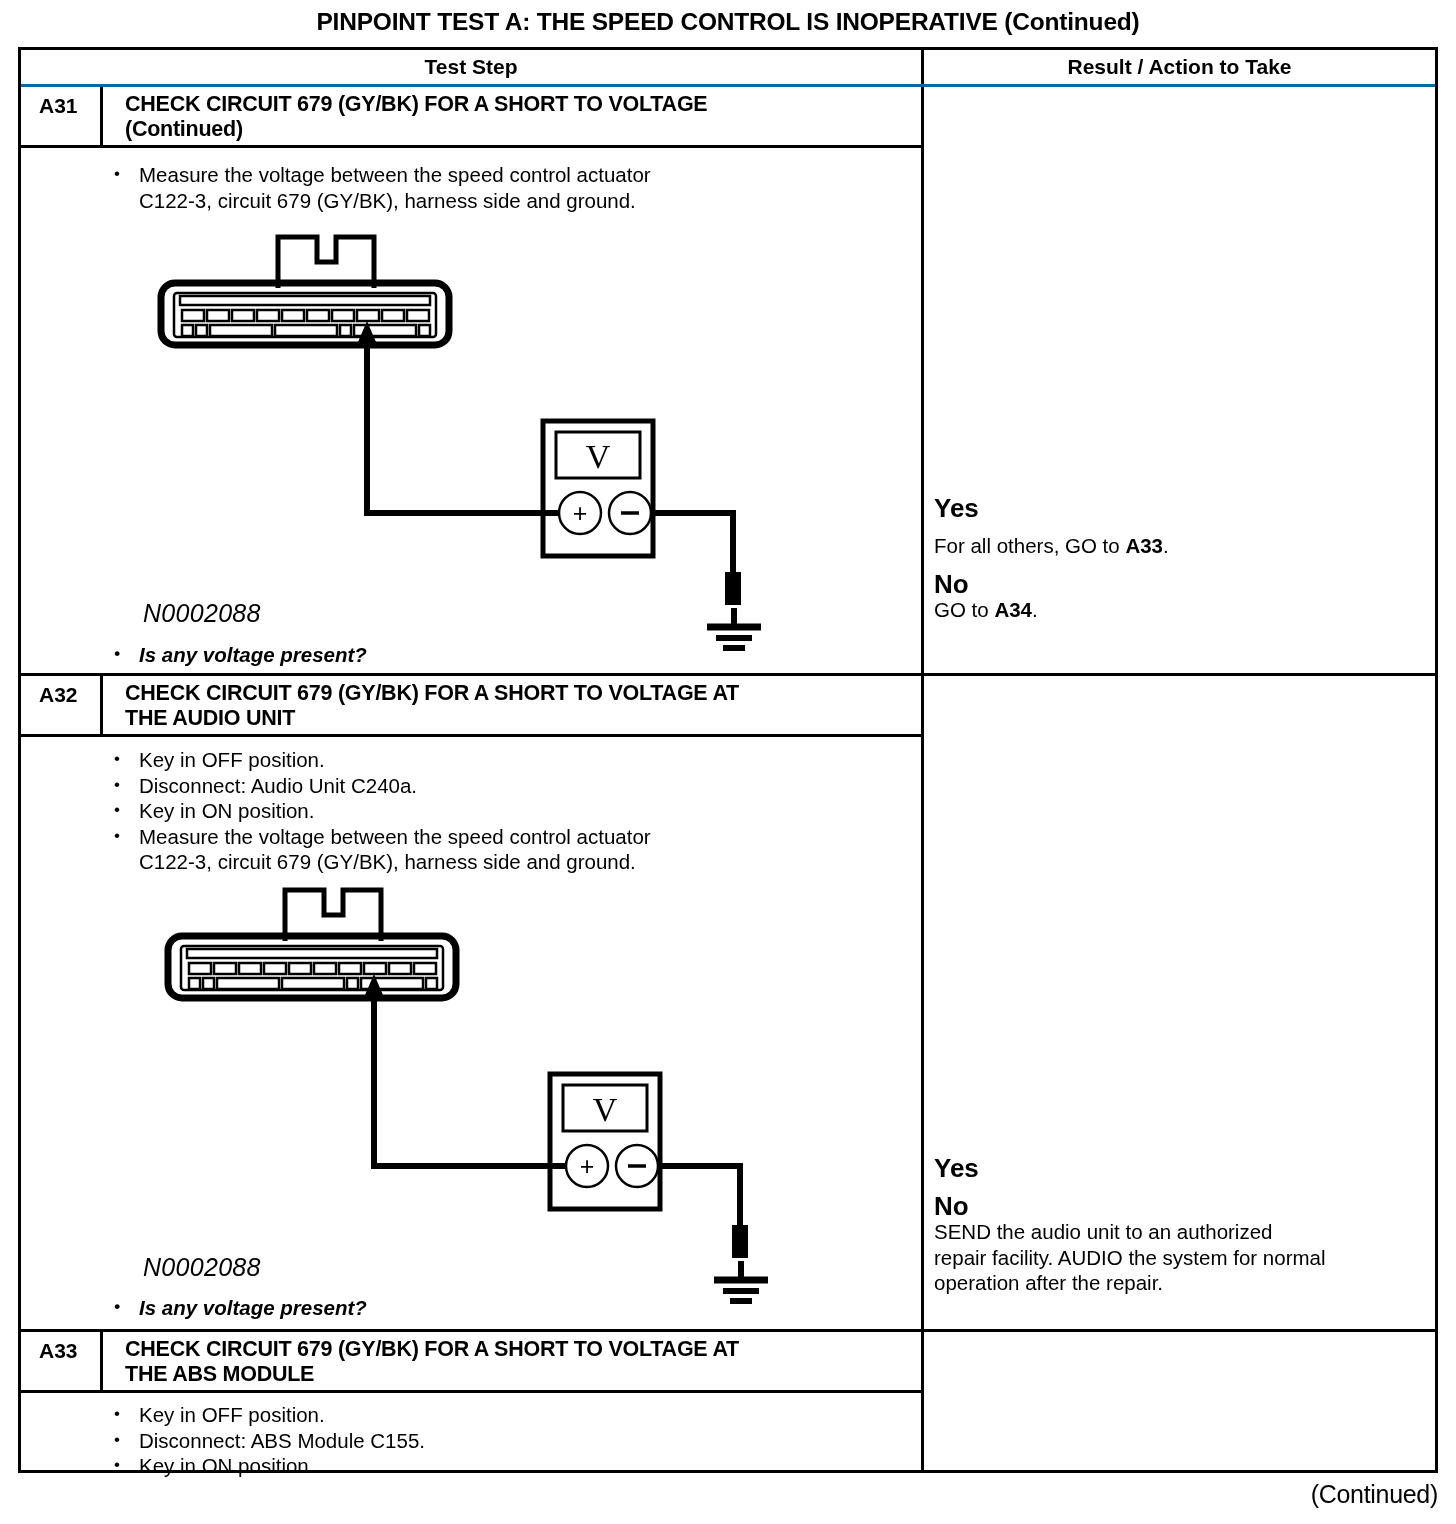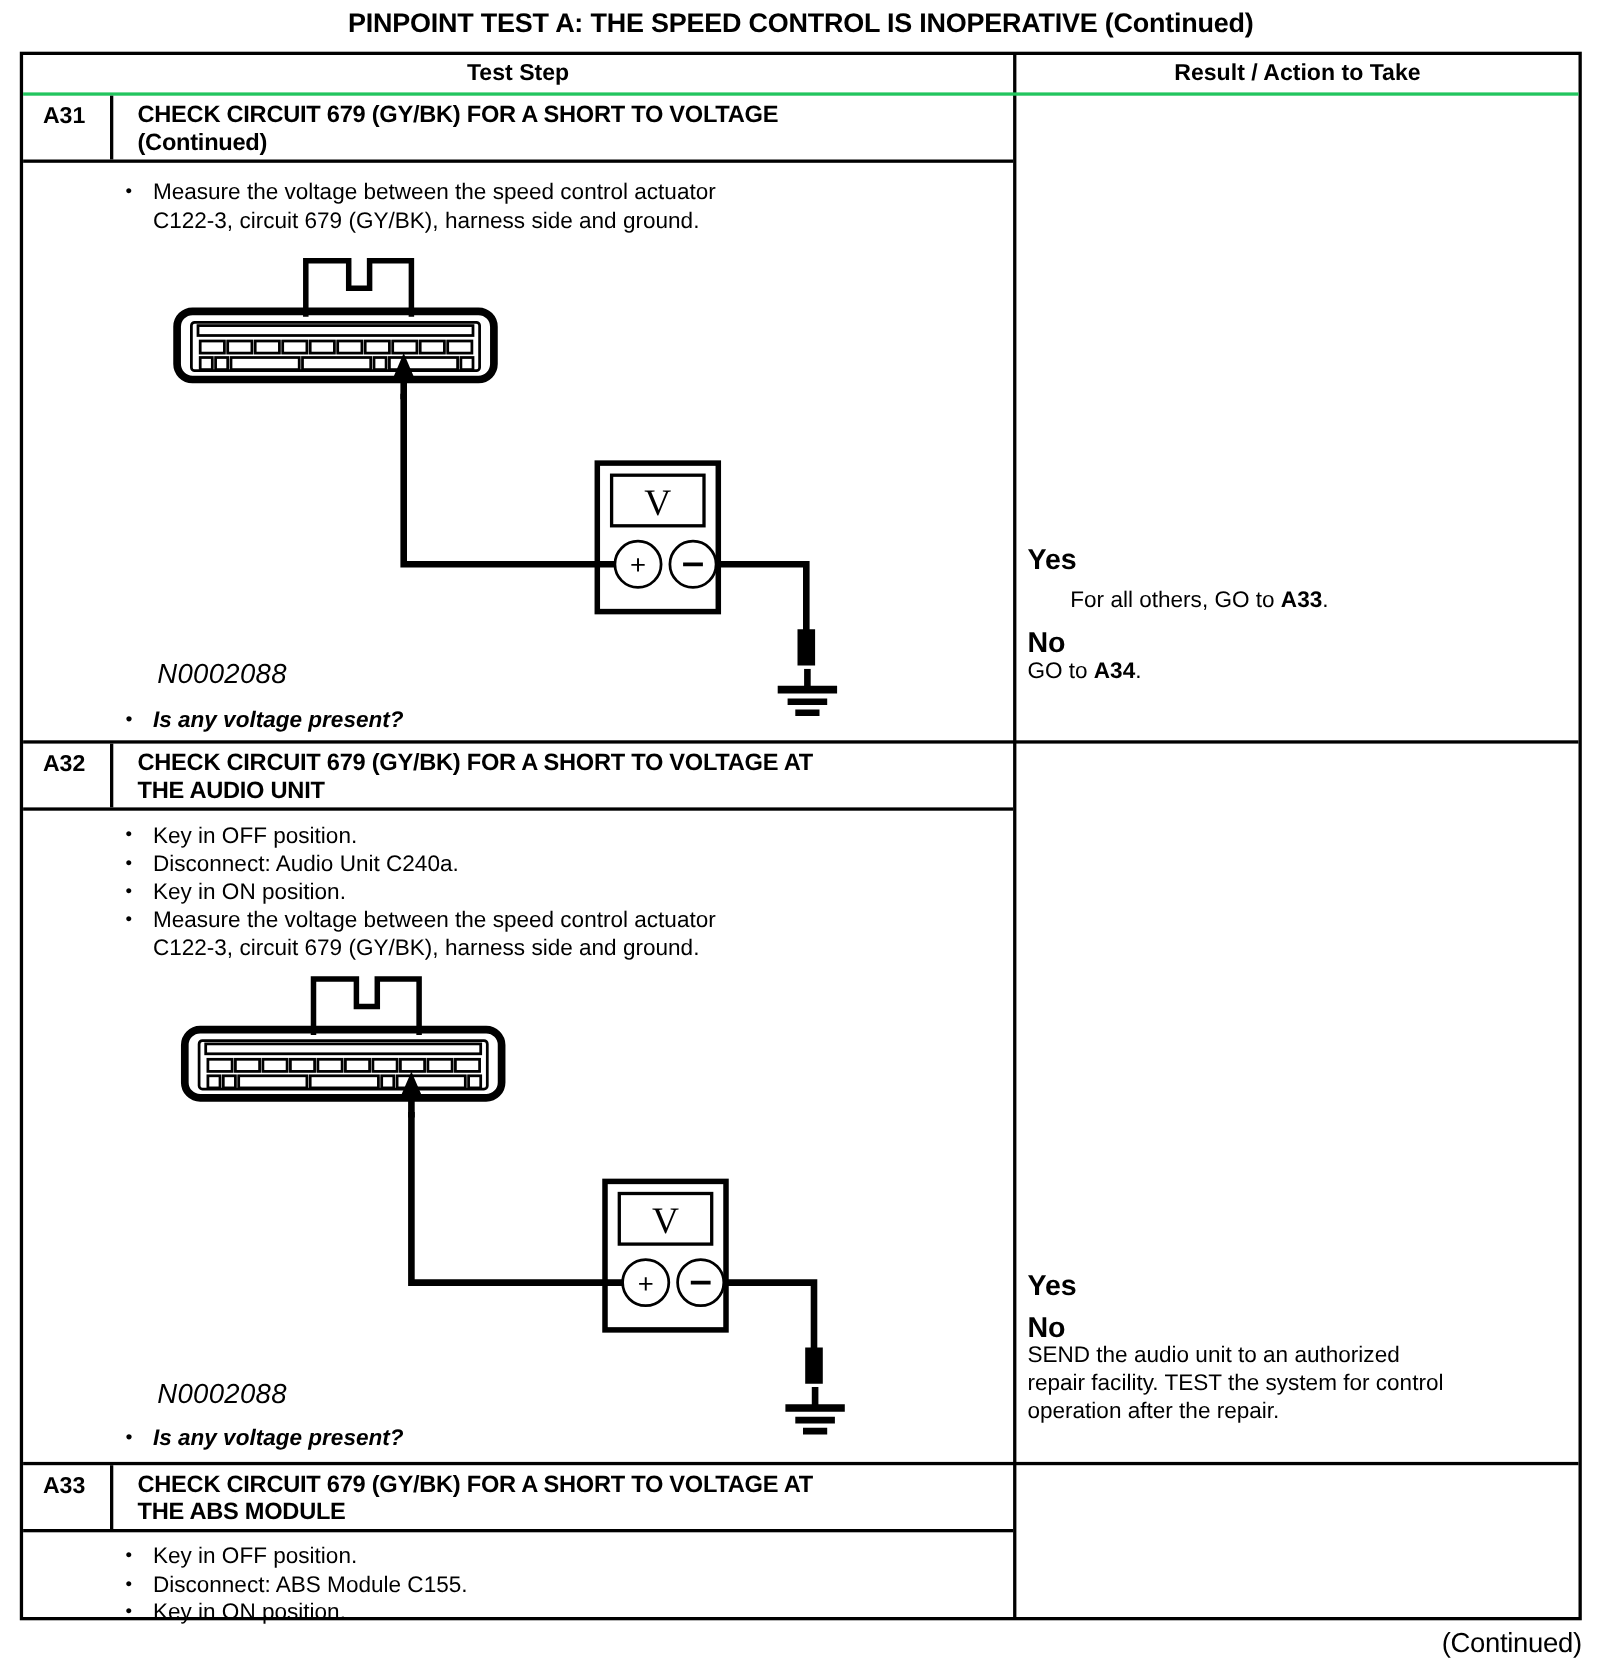--- a/index.html
+++ b/index.html
@@ -49,21 +49,21 @@
     height: 100%;
     background: #000;
   }
 
   
   .thead {
     position: absolute;
     left: 0; top: 0;
     width: 100%;
     height: 37px;
-    border-bottom: 3px solid #22c55e;
+    border-bottom: 3px solid #0369a1;
   }
   .thead .th {
     position: absolute;
     top: 5px;
     font-size: 21px;
     font-weight: bold;
     text-align: center;
   }
   .th-teststep { left: 0; width: 900px; }
   .th-result   { left: 903px; width: 511px; }
@@ -132,21 +132,21 @@
   .result-block .lbl {
     font-weight: bold;
     font-size: 26px;
     display: block;
     line-height: 26px;
   }
   .result-block p {
     margin: 0 0 0 0;
     line-height: 25.5px;
   }
-  .result-block p.gap { margin-top: 12px; margin-left: 39px; }
+  .result-block p.gap { margin-top: 12px; }
   .result-block b { font-weight: bold; }
 
   
   .footer-cont {
     position: absolute;
     right: 18px;
     top: 1480px;
     font-size: 25px;
     letter-spacing: -0.3px;
   }
@@ -371,21 +371,21 @@
     <div class="bullet-row bold">
       <span>Is any voltage present?</span>
     </div>
   </div>
 
   <div class="result-block" style="left:913px; top:1105px;">
     <span class="lbl">Yes</span>
     <span class="lbl" style="display:block;margin-top:12px;">No</span>
     <p>
       <span>SEND the audio unit to an authorized</span><br>
-      <span>repair facility. TEST the system for control</span><br>
+      <span>repair facility. AUDIO the system for normal</span><br>
       <span>operation after the repair.</span>
     </p>
   </div>
 
   <div class="hrule" style="left:0; top:1279px; width:1414px;"></div>
 
   <div class="vrule" style="left:79px; top:1282px; height:58px;"></div>
   <div class="hrule" style="left:0; top:1340px; width:900px;"></div>
 
   <div class="step-id" style="left:18px; top:1289px;">A33</div>

